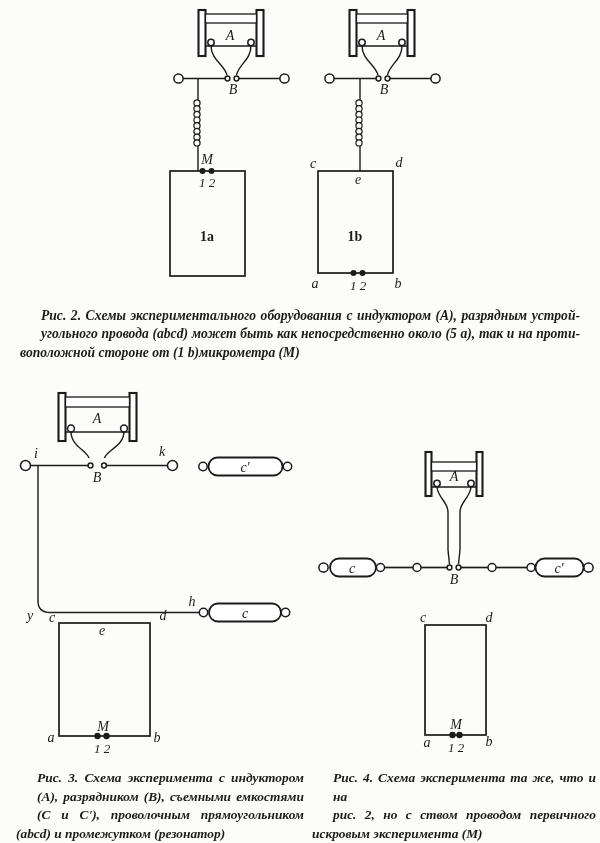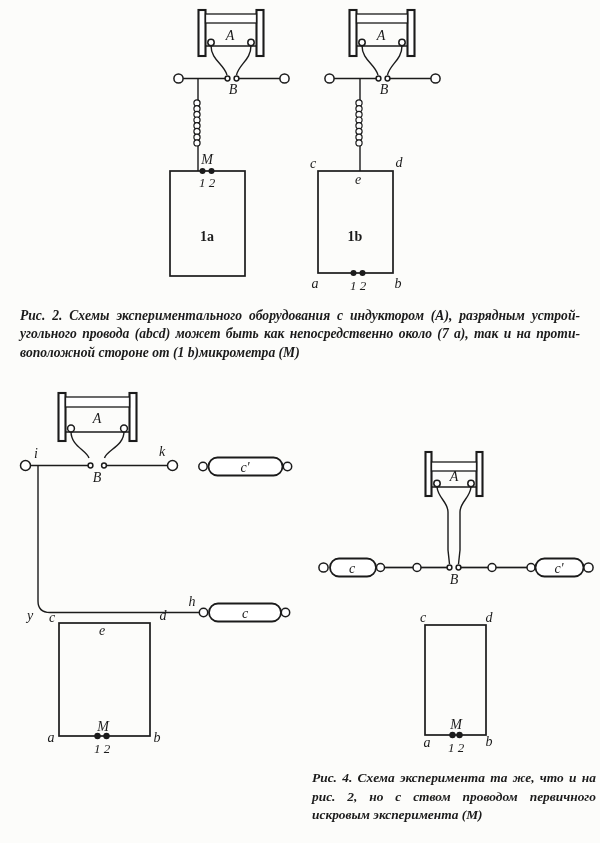--- a/index.html
+++ b/index.html
@@ -27,21 +27,21 @@
   .loop{fill:#ffffff;stroke:#1b1b1b;stroke-width:1.2;}
   .dlbl{font:italic 14px "Liberation Serif", serif;fill:#1b1b1b;}
   .dsmall{font:italic 13px "Liberation Serif", serif;fill:#1b1b1b;}
   .dbold{font:bold 14px "Liberation Serif", serif;fill:#1b1b1b;}
 
   
   .caption{position:absolute;font-style:italic;font-weight:bold;}
   .cap2{left:20px;top:307px;width:560px;font-size:13.6px;line-height:18.4px;}
   .cap3{left:16px;top:769px;width:288px;font-size:13.4px;line-height:18.6px;}
   .cap4{left:312px;top:769px;width:284px;font-size:13.4px;line-height:18.6px;}
-  .jline{text-align:justify;text-align-last:justify;}
+  .jline{text-align:justify;text-align-last:justify;margin-left:21px;}
   .cline{}
 </style>
 </head>
 <body>
 
 <div class="page">
 
   <svg class="fig2-svg" width="600" height="300" viewBox="0 0 600 300">
 
     <g>
@@ -132,21 +132,21 @@
       <text class="dlbl" x="358" y="184" text-anchor="middle">e</text>
       <text class="dlbl" x="315" y="288" text-anchor="middle">a</text>
       <text class="dlbl" x="398" y="288" text-anchor="middle">b</text>
       <text class="dsmall" x="358" y="290" text-anchor="middle">1 2</text>
       <text class="dbold" x="355" y="241" text-anchor="middle">1b</text>
     </g>
   </svg>
 
   <div class="caption cap2">
     <div class="jline">Рис. 2. Схемы экспериментального оборудования с индуктором (A), разрядным устрой-</div>
-    <div class="jline">угольного провода (abcd) может быть как непосредственно около (7 a), так и на проти-</div>
+    <div class="jline">угольного провода (abcd) может быть как непосредственно около (5 a), так и на проти-</div>
     <div class="cline">воположной стороне от (1 b)микрометра (M)</div>
   </div>
 
   <svg class="fig3-svg" width="310" height="380" viewBox="0 0 310 380">
     <g>
       <rect class="plate" x="58.5" y="8" width="7" height="48"></rect>
       <rect class="plate" x="129.5" y="8" width="7" height="48"></rect>
       <rect class="bar" x="65.5" y="12" width="64" height="10"></rect>
       <line class="ln" x1="65.5" y1="47" x2="129.5" y2="47"></line>
       <circle class="node" cx="71" cy="43.5" r="3.4"></circle>
@@ -241,20 +241,26 @@
       <circle class="dot" cx="159.5" cy="305" r="3.2"></circle>
     </g>
     <text class="dlbl" x="123" y="192" text-anchor="middle">c</text>
     <text class="dlbl" x="189" y="192" text-anchor="middle">d</text>
     <text class="dlbl" x="156" y="299" text-anchor="middle">M</text>
     <text class="dsmall" x="156" y="322" text-anchor="middle">1 2</text>
     <text class="dlbl" x="127" y="317" text-anchor="middle">a</text>
     <text class="dlbl" x="189" y="316" text-anchor="middle">b</text>
   </svg>
 
+  <div class="caption cap3">
+    <div class="jline">Рис. 3. Схема эксперимента с индуктором</div>
+    <div class="jline">(A), разрядником (B), съемными емкостями</div>
+    <div class="jline">(C и C'), проволочным прямоугольником</div>
+    <div class="cline">(abcd) и промежутком (резонатор)</div>
+  </div>
 
   <div class="caption cap4">
     <div class="jline">Рис. 4. Схема эксперимента та же, что и на</div>
     <div class="jline">рис. 2, но с ством проводом первичного</div>
     <div class="cline">искровым эксперимента (M)</div>
   </div>
 
 </div>
 
 </body></html>

